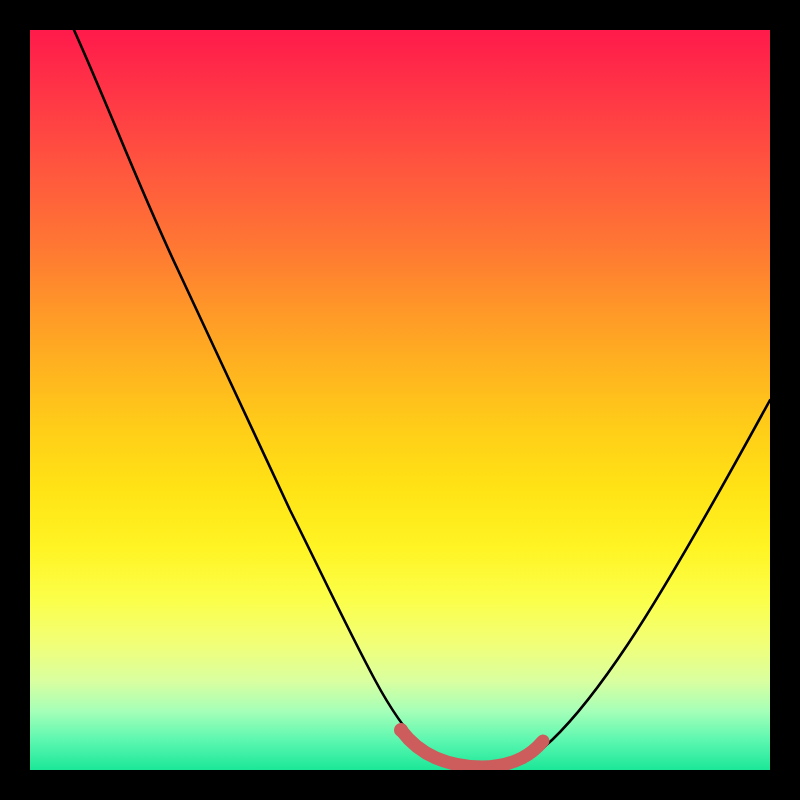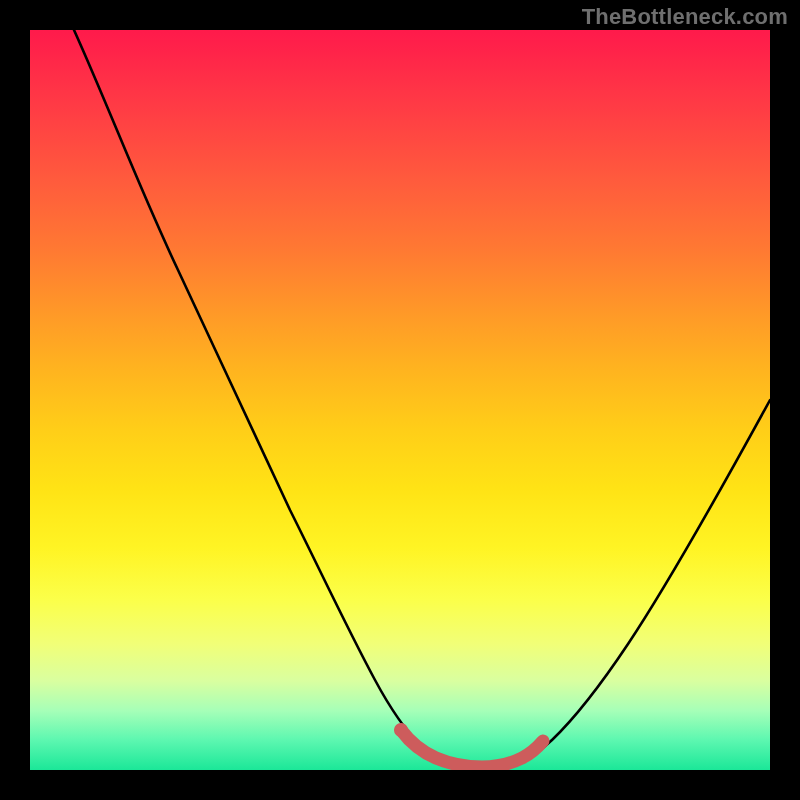--- a/index.html
+++ b/index.html
@@ -56,21 +56,20 @@
     font-size: 22px;
     font-weight: 600;
     color: #6f6f6f;
     letter-spacing: 0.2px;
   }
 </style>
 </head>
 <body>
 
 <div class="frame">
-  <div class="watermark">TheBottleneck.com</div>
   <div class="plot">
     <svg class="curve" viewBox="0 0 740 740" preserveAspectRatio="none">
       <path d="M 44 0
            C 80 80, 110 160, 148 240
            C 186 320, 222 400, 260 480
            C 290 540, 318 600, 345 650
            C 360 678, 375 700, 392 718
            C 404 728, 416 736, 430 738
            C 444 740, 458 740, 472 738
            C 488 735, 505 726, 522 710

